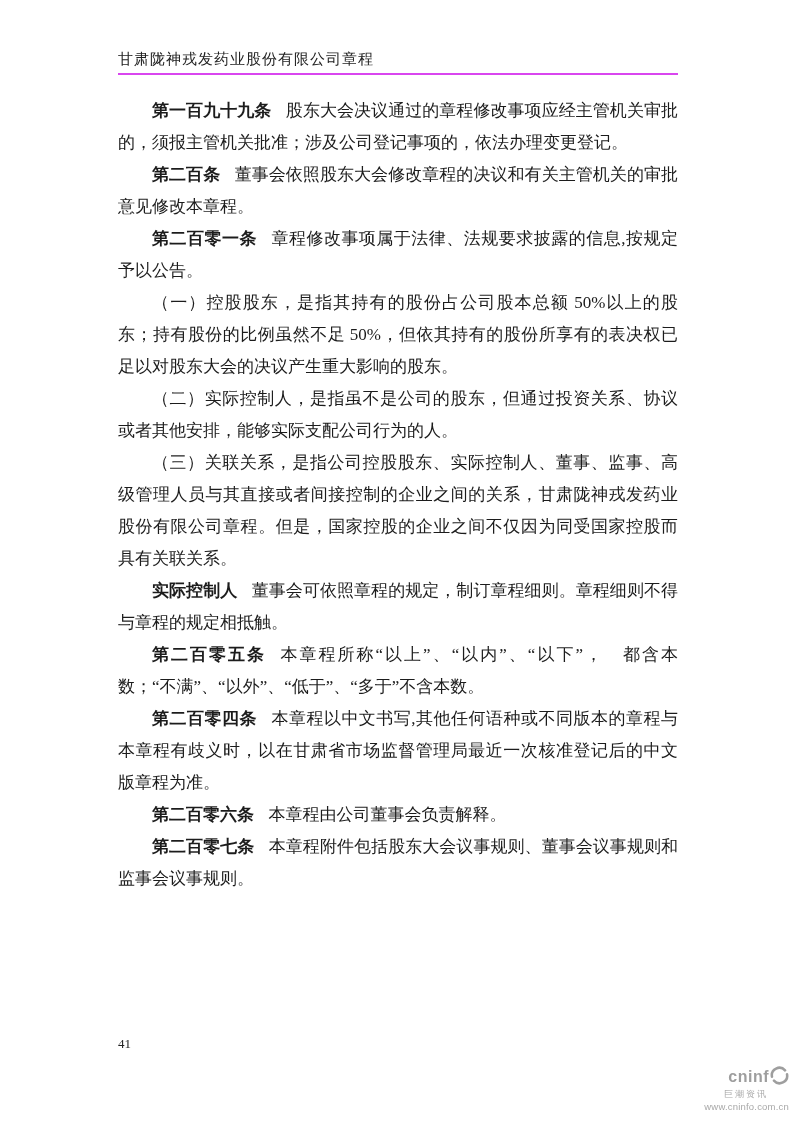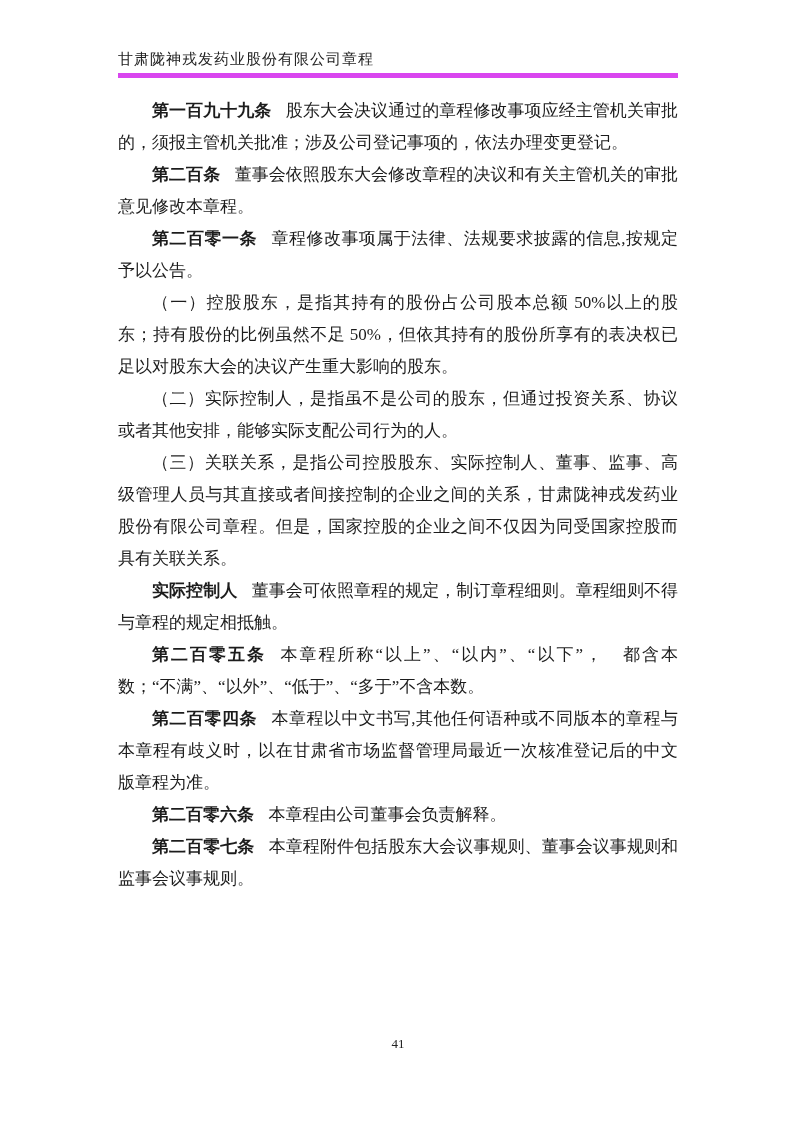--- a/index.html
+++ b/index.html
@@ -12,21 +12,21 @@
     font-family: "Liberation Serif", "DejaVu Serif", serif;
     color: #1c1c1c;
   }
   
   .header {
     position: absolute;
     left: 118px;
     width: 560px;
     top: 50px;
     padding-bottom: 4px;
-    border-bottom: 5px solid #d946ef;
+    border-bottom: 2px solid #d946ef;
   }
   .header .doc-title {
     font-size: 15px;
     letter-spacing: 1px;
     color: #222222;
   }
   
   .body {
     position: absolute;
     left: 118px;
@@ -46,21 +46,20 @@
     text-align: center;
     text-indent: 0;
     line-height: 32px;
   }
   
   .page-number {
     position: absolute;
     left: 118px;
     width: 560px;
     top: 1036px;
-    text-align: center;
     font-size: 13px;
     color: #222222;
   }
   
   .logo {
     position: absolute;
     right: 4px;
     bottom: 11px;
     width: 94px;
     text-align: right;
@@ -126,14 +125,29 @@
     <p class="para"><span class="art-num">第二百零四条</span><span>本章程以中文书写,其他任何语种或不同版本的章程与本章程有歧义时，以在甘肃省市场监督管理局最近一次核准登记后的中文版章程为准。</span></p>
 
     <p class="para"><span class="art-num">第二百零六条</span><span>本章程由公司董事会负责解释。</span></p>
 
     <p class="para"><span class="art-num">第二百零七条</span><span>本章程附件包括股东大会议事规则、董事会议事规则和监事会议事规则。</span></p>
 
   </div>
 
   <div class="page-number">41</div>
 
+  <div class="logo">
+    <div class="logo-row1">
+      <span class="logo-brand">cninf</span>
+      <span class="logo-swirl">
+        <svg width="19" height="19" viewBox="0 0 24 24" aria-hidden="true">
+          <g fill="none" stroke="#9e9e9e" stroke-width="3.2" stroke-linecap="round">
+            <path d="M2.5 13.5 A 9.5 9.5 0 0 1 19 5.5"></path>
+            <path d="M21.5 10.5 A 9.5 9.5 0 0 1 5 18.5"></path>
+          </g>
+        </svg>
+      </span>
+    </div>
+    <div class="logo-cn">巨潮资讯</div>
+    <div class="logo-url">www.cninfo.com.cn</div>
+  </div>
 
 </div>
 
 </body></html>

